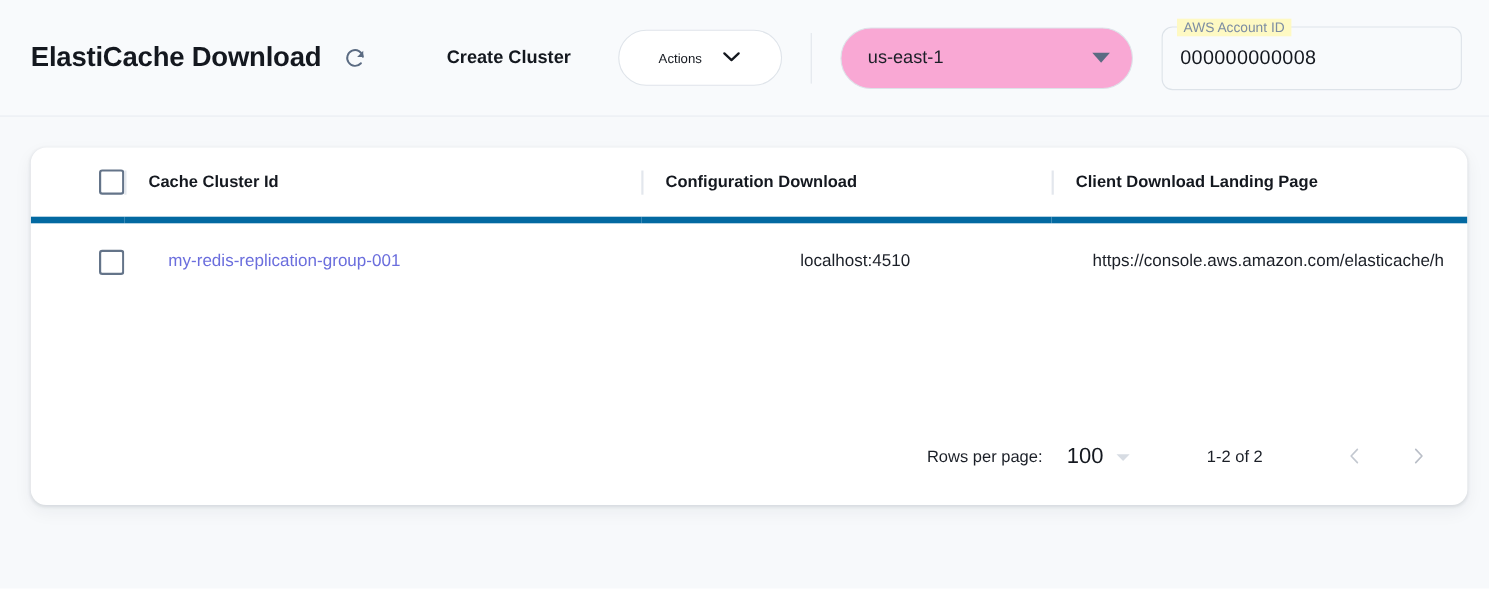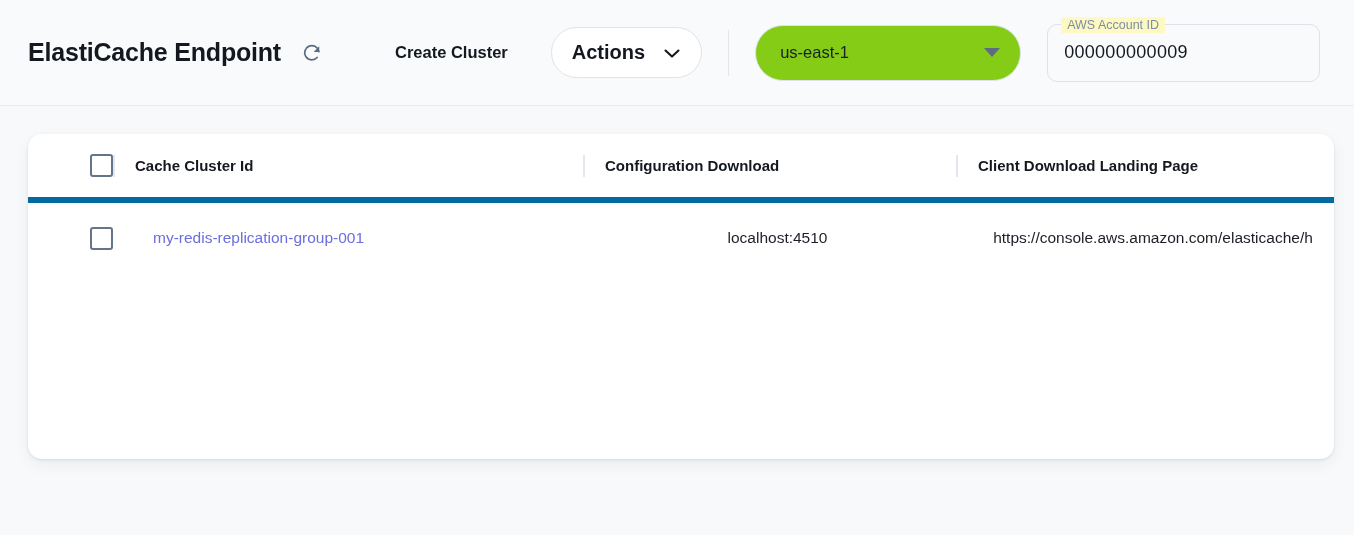--- a/index.html
+++ b/index.html
@@ -69,41 +69,41 @@
     height: 51px;
     min-width: 149px;
     padding: 0 20px;
     border: 1px solid #dfe4ea;
     border-radius: 26px;
     background: #ffffff;
     display: flex;
     align-items: center;
     justify-content: center;
     gap: 18px;
-    font-size: 20px;
-    font-weight: bold;
+    font-size: 12px;
+    font-weight: normal;
     color: #14181f;
     cursor: pointer;
     font-family: inherit;
   }
 
   .vdivider {
     width: 1px;
     height: 46px;
     background: #e2e7ec;
     margin-left: 26px;
   }
 
   .region-select {
     margin-left: 26px;
     width: 266px;
     height: 56px;
     border: 1px solid #dde3e9;
     border-radius: 28px;
-    background: #84cc16;
+    background: #f9a8d4;
     display: flex;
     align-items: center;
     padding: 0 20px 0 24px;
     cursor: pointer;
   }
   .region-select .value {
     flex: 1;
     font-size: 16.5px;
     color: #1b1f27;
   }
@@ -284,21 +284,21 @@
     border-radius: 50%;
     cursor: pointer;
   }
   .pg-btn.next { margin-left: 16px; }
 </style>
 </head>
 <body>
 
 <div class="appbar">
 
-  <div class="page-title">ElastiCache Endpoint</div>
+  <div class="page-title">ElastiCache Download</div>
 
   <button class="refresh-btn">
     <span>
       <svg width="22" height="22" viewBox="0 0 24 24" fill="none" stroke="#5b6b82" stroke-width="1.9" stroke-linecap="round" stroke-linejoin="round">
         <path d="M19.5 10.5a7.8 7.8 0 1 0 -1.9 6.4"></path>
         <polyline points="19.9,4.6 19.9,10.8 13.8,10.8" fill="#5b6b82" stroke="none"></polyline>
       </svg>
     </span>
   </button>
 
@@ -315,21 +315,21 @@
 
   <div class="vdivider"></div>
 
   <div class="region-select">
     <span class="value">us-east-1</span>
     <span class="tri-down"></span>
   </div>
 
   <div class="account-field">
     <span class="legend">AWS Account ID</span>
-    <span class="val">000000000009</span>
+    <span class="val">000000000008</span>
   </div>
 </div>
 
 <div class="card">
 
   <table class="grid">
     <colgroup>
       <col class="col-check">
         <col class="col-id">
         <col class="col-ep">
@@ -374,13 +374,39 @@
         <td class="cell-pad">
           <a class="cluster-link" href="#">my-redis-replication-group-001</a>
         </td>
         <td class="cell-pad-ep">localhost:4510</td>
         <td class="cell-pad-ep url-cell">https://console.aws.amazon.com/elasticache/h</td>
       </tr>
 
     </tbody>
   </table>
 
+  <div class="pagination">
+    <span class="rpp-label">Rows per page:</span>
+
+    <div class="rpp-select">
+      <span class="rpp-value">100</span>
+      <span class="tri-down-sm"></span>
+    </div>
+
+    <span class="range-label">1-2 of 2</span>
+
+    <button class="pg-btn prev">
+      <span>
+        <svg width="17" height="17" viewBox="0 0 24 24" fill="none" stroke="#c3c8d0" stroke-width="2.1" stroke-linecap="round" stroke-linejoin="round">
+          <polyline points="15.5,3.5 7.5,12 15.5,20.5"></polyline>
+        </svg>
+      </span>
+    </button>
+
+    <button class="pg-btn next">
+      <span>
+        <svg width="17" height="17" viewBox="0 0 24 24" fill="none" stroke="#b9bec7" stroke-width="2.1" stroke-linecap="round" stroke-linejoin="round">
+          <polyline points="8.5,3.5 16.5,12 8.5,20.5"></polyline>
+        </svg>
+      </span>
+    </button>
+  </div>
 </div>
 
 </body></html>

